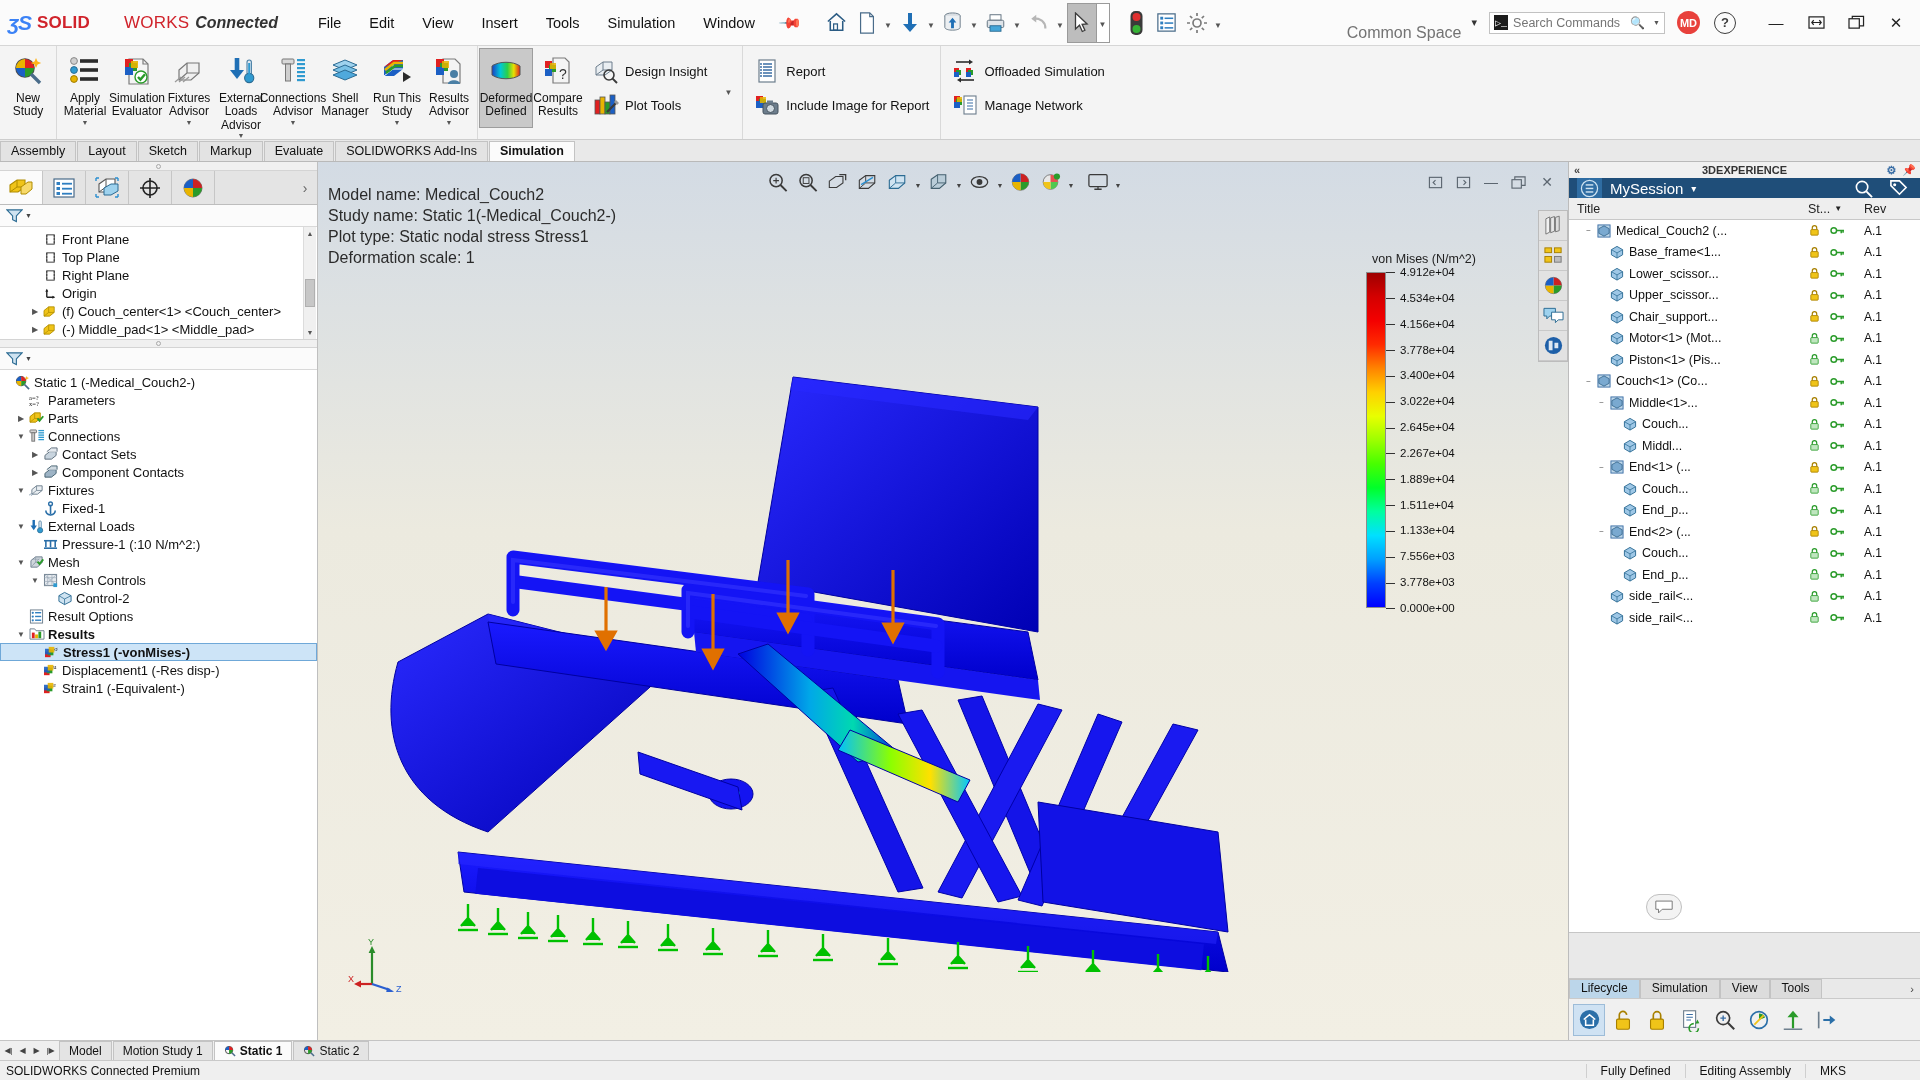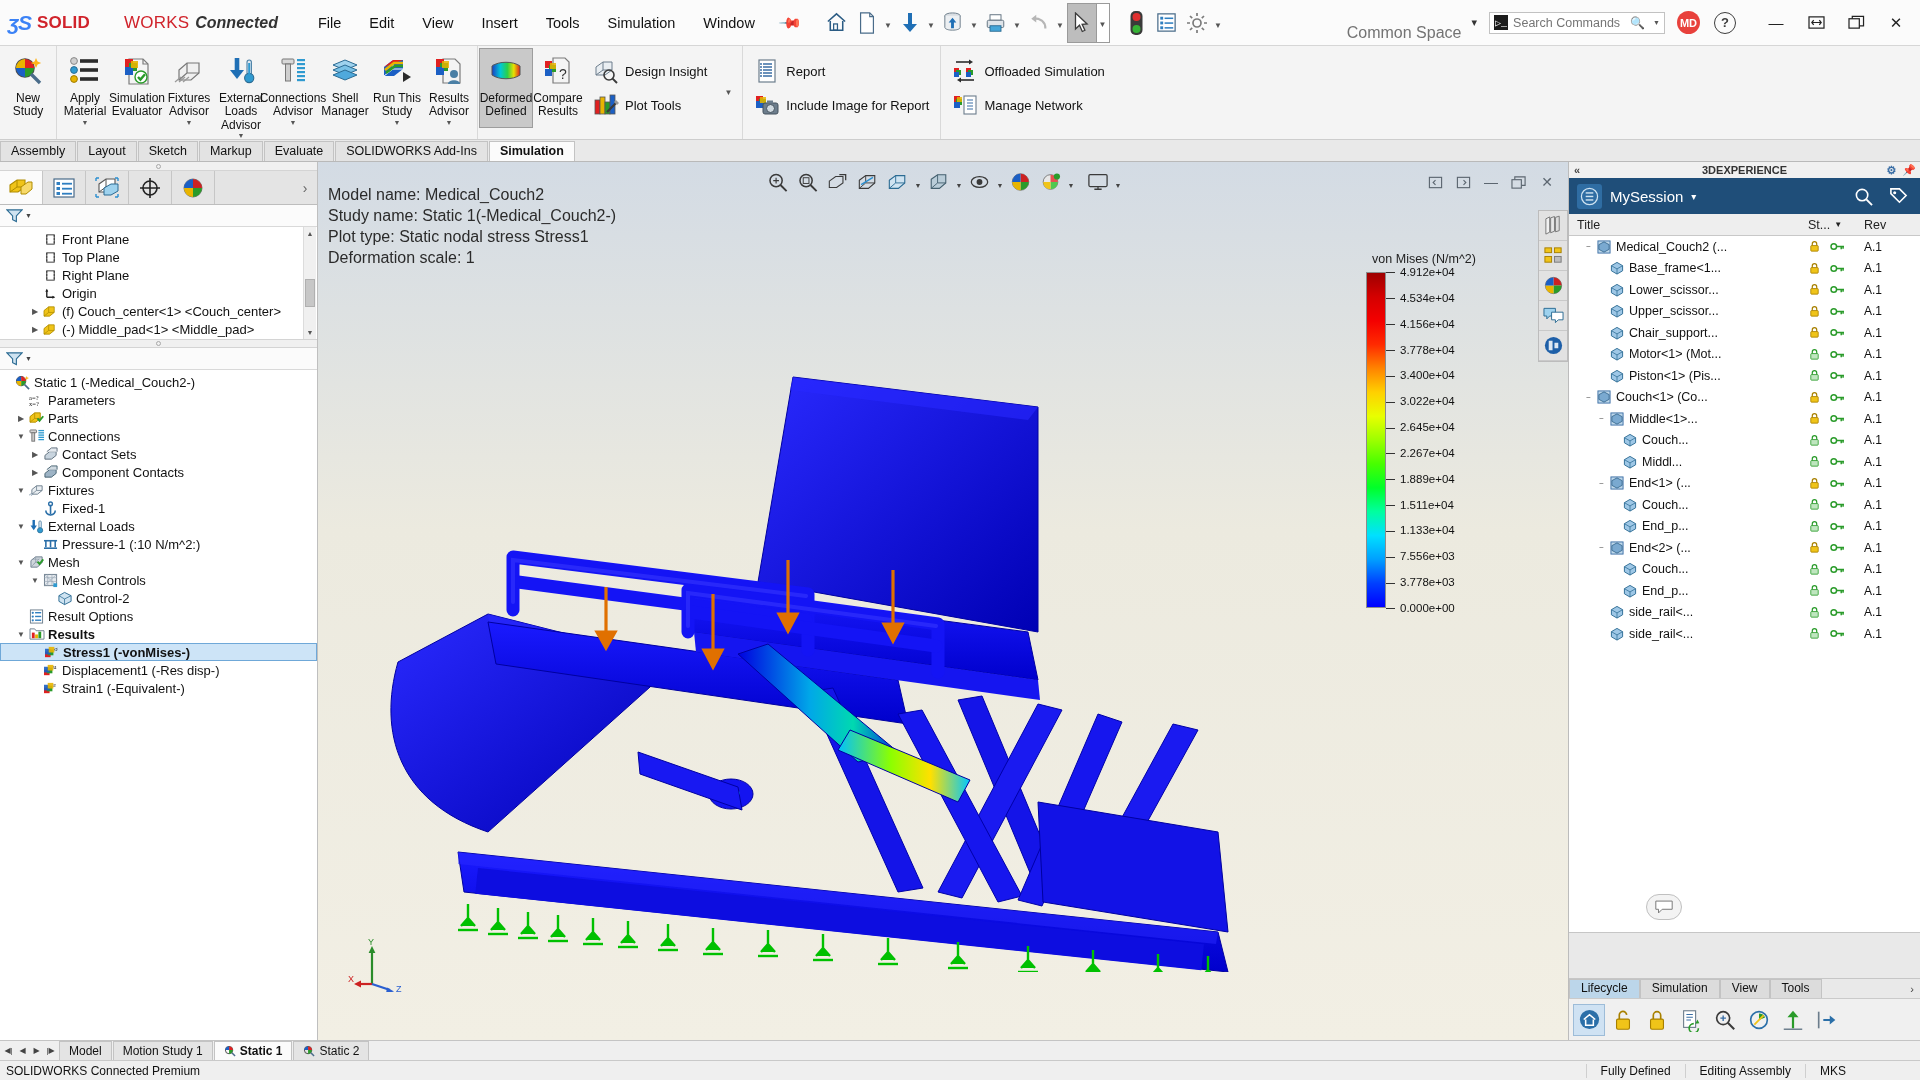--- a/index.html
+++ b/index.html
@@ -120,21 +120,21 @@
   .legend .lticks { position:relative; width:96px; height:336px; }
   .legend .ltick { position:absolute; left:0; font-size:11.5px; color:#111; white-space:nowrap; transform:translateY(-50%);}
   .legend .ltick em { display:inline-block; width:9px; border-top:1px solid #333; vertical-align:middle; margin-right:5px; font-style:normal;}
   .triad { position:absolute; left:28px; bottom:48px; z-index:5;}
 
   
   .rightpanel { width:352px; flex:0 0 352px; background:#f5f5f5; border-left:1px solid #bcbcbc; display:flex; flex-direction:column;}
   .rp-head { height:16px; background:#f0f0f0; display:flex; align-items:center; justify-content:center; position:relative; font-size:11px; font-weight:bold; color:#333;}
   .rp-head .lft { position:absolute; left:5px; color:#444; font-size:11px;}
   .rp-head .rgt { position:absolute; right:4px; display:flex; gap:6px; color:#3a6ea5; font-size:11px;}
-  .rp-session { height:36px; background:#1f4e79; display:flex; align-items:center; padding:0 8px; gap:8px;}
+  .rp-session { height:20px; background:#1f4e79; display:flex; align-items:center; padding:0 8px; gap:8px;}
   .rp-session .sicon { width:25px; height:25px; background:#2f6da3; border-radius:3px; display:flex; align-items:center; justify-content:center;}
   .rp-session .stitle { color:#fff; font-size:15px; }
   .rp-session .scar { color:#fff; font-size:10px; }
   .rp-session .sright { margin-left:auto; display:flex; align-items:center; gap:16px; padding-right:4px;}
   .rp-cols { height:22px; background:#eeeeee; border-bottom:1px solid #c8c8c8; display:flex; align-items:center; font-size:12.5px; color:#222;}
   .rp-cols .c1 { flex:1 1 auto; padding-left:8px;}
   .rp-cols .c2 { width:56px; display:flex; align-items:center; gap:4px;}
   .rp-cols .c3 { width:56px; }
   .rtree { flex:1 1 auto; overflow:hidden; background:#fff; font-size:12.5px;}
   .rrowi { display:flex; align-items:center; height:21.5px; cursor:default;}

